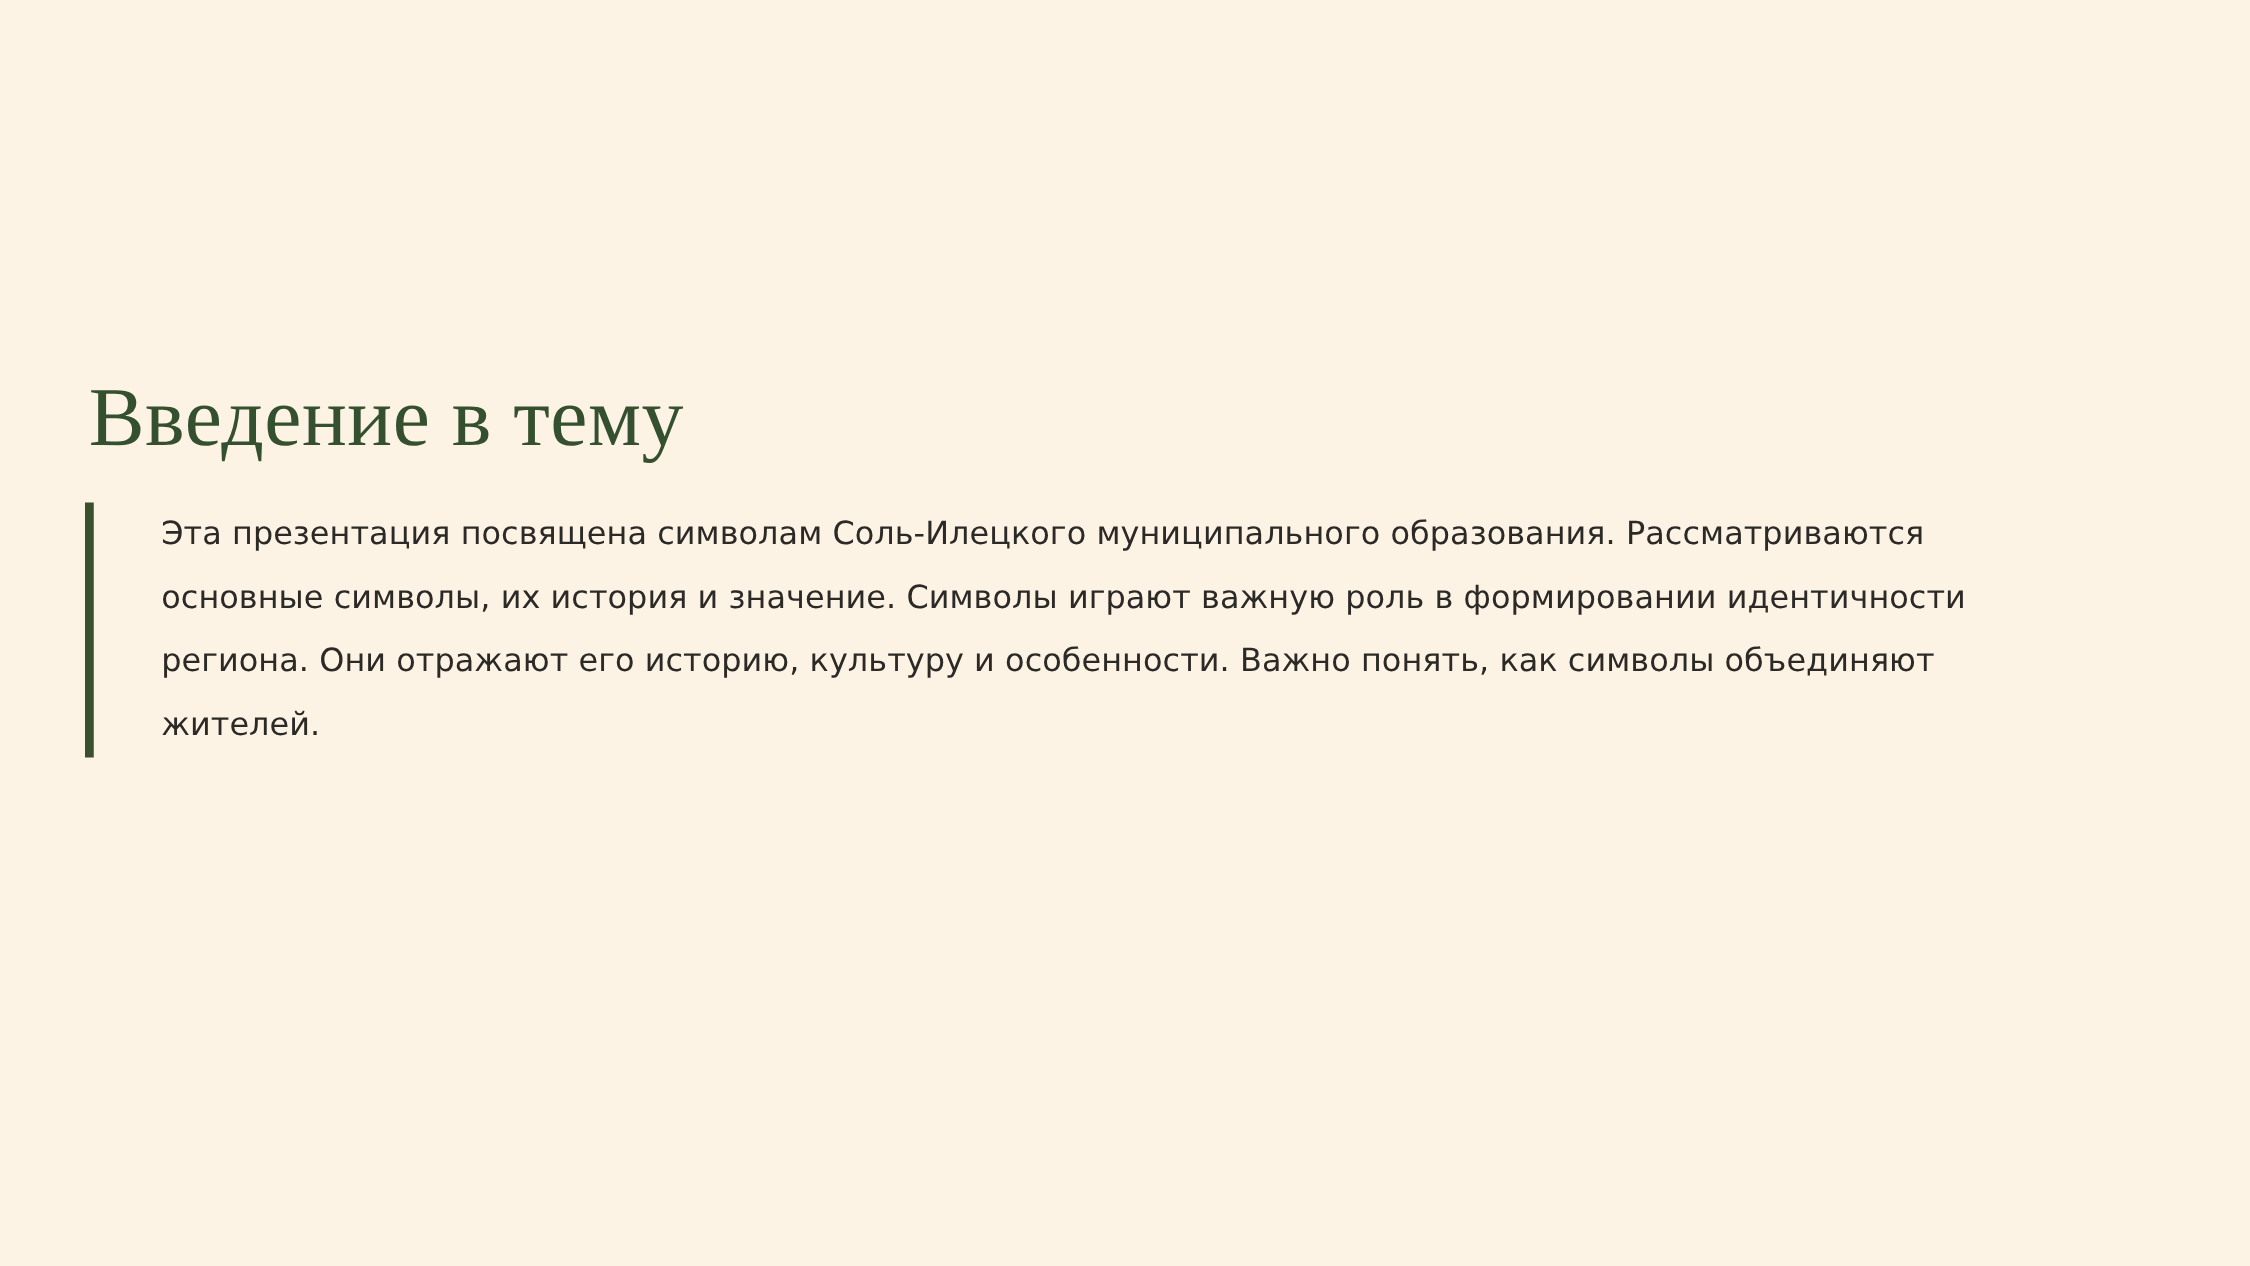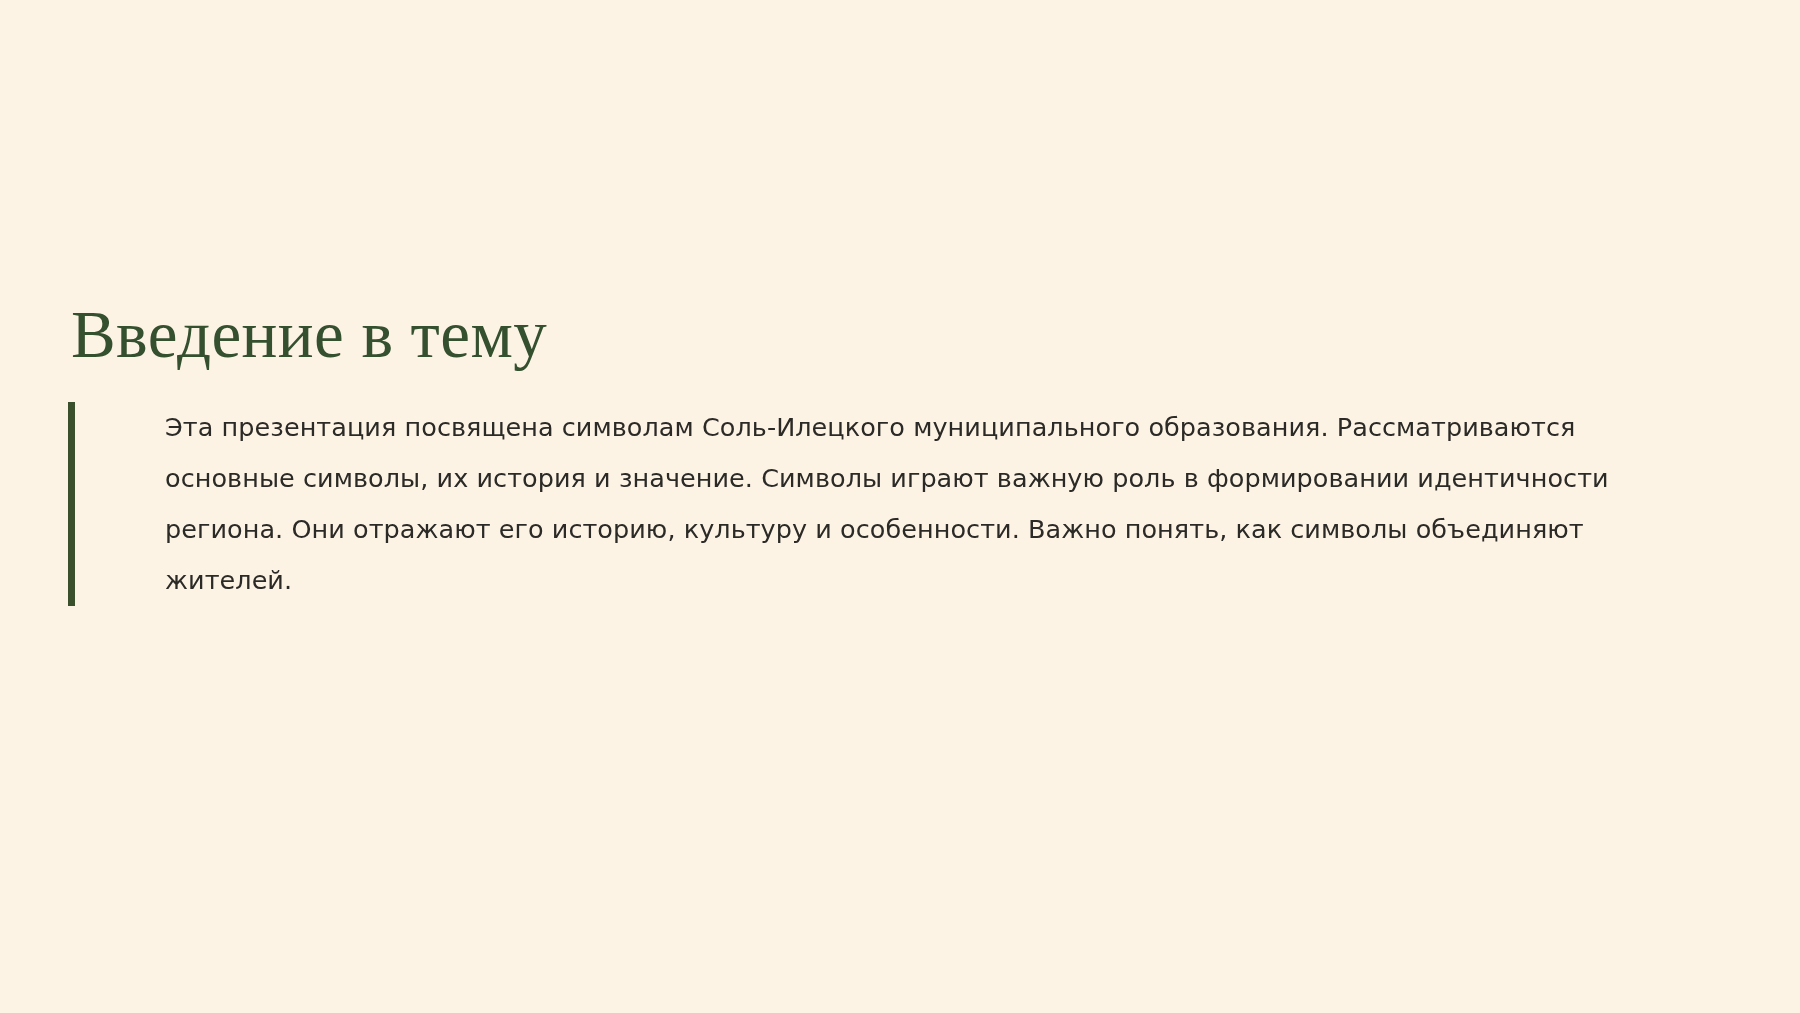--- a/index.html
+++ b/index.html
@@ -39,21 +39,20 @@
     letter-spacing: 0.4px;
     color: #35502f;
     white-space: nowrap;
   }
 
   .body-block {
     display: flex;
     align-items: stretch;
     margin-top: 26px;
     width: 1580px;
-    gap: 36px;
   }
 
   .accent-bar {
     flex: 0 0 auto;
     width: 7px;
     background: #3a4f2b;
     align-self: stretch;
   }
 
   .body-text {

